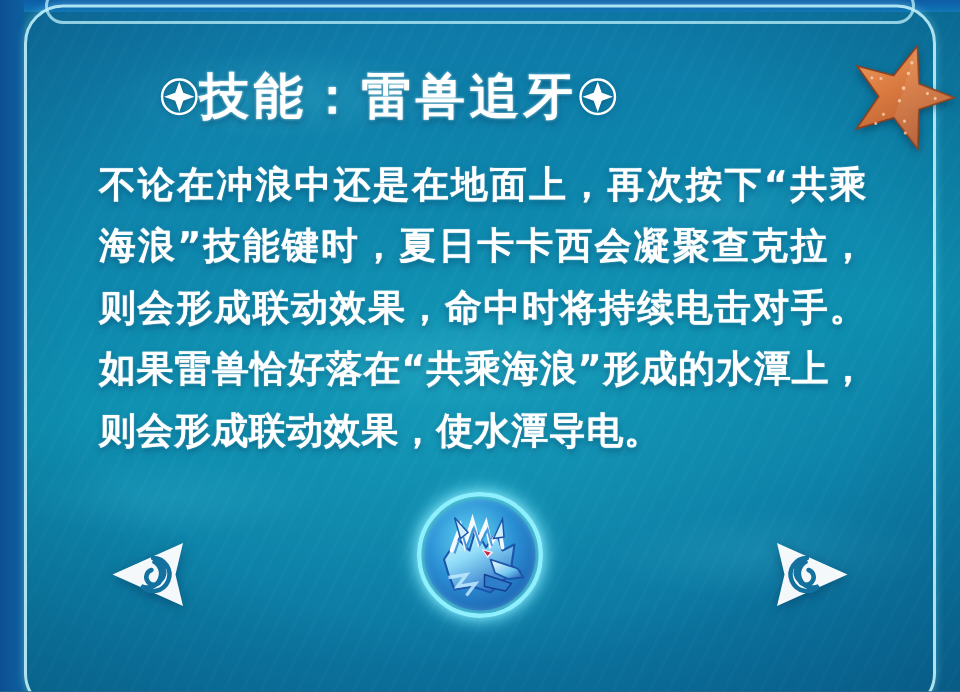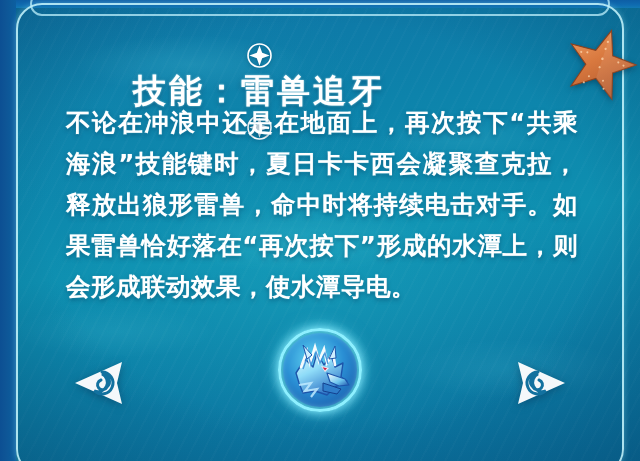--- a/index.html
+++ b/index.html
@@ -116,21 +116,20 @@
 
   
   .title-row {
     position: absolute;
     top: 42px;
     left: 0;
     width: 518px;
     display: flex;
     align-items: center;
     justify-content: center;
-    flex-direction: column;
   }
   .title-text {
     font-family: "DejaVu Sans", "Liberation Sans", sans-serif;
     font-size: 33px;
     font-weight: bold;
     color: #ffffff;
     letter-spacing: 3px;
     white-space: nowrap;
     text-shadow:
       0 0 2px rgba(190,245,255,0.85),
@@ -262,21 +261,21 @@
       <circle cx="20" cy="20" r="17" fill="none" stroke="#ffffff" stroke-width="2.4"></circle>
       <path d="M20 5 L24 16 L35 20 L24 24 L20 35 L16 24 L5 20 L16 16 Z" fill="#ffffff"></path>
     </svg>
     <div class="title-text">技能：雷兽追牙</div>
     <svg class="shuriken" viewBox="0 0 40 40">
       <circle cx="20" cy="20" r="17" fill="none" stroke="#ffffff" stroke-width="2.4"></circle>
       <path d="M20 5 L24 16 L35 20 L24 24 L20 35 L16 24 L5 20 L16 16 Z" fill="#ffffff"></path>
     </svg>
   </div>
 
-  <div class="body-text">不论在冲浪中还是在地面上，再次按下“共乘海浪”技能键时，夏日卡卡西会凝聚查克拉，释放出狼形雷兽，命中时将持续电击对手。如果雷兽恰好落在“再次按下”形成的水潭上，则会形成联动效果，使水潭导电。</div>
+  <div class="body-text">不论在冲浪中还是在地面上，再次按下“共乘海浪”技能键时，夏日卡卡西会凝聚查克拉，则会形成联动效果，命中时将持续电击对手。如果雷兽恰好落在“共乘海浪”形成的水潭上，则会形成联动效果，使水潭导电。</div>
 
   <div class="skill-icon-wrap">
     <div class="skill-glow-outer"></div>
     <div class="skill-disc">
       <svg width="74" height="74" viewBox="0 0 74 74">
         <defs>
           <linearGradient id="boltA" x1="0" y1="0" x2="0.6" y2="1">
             <stop offset="0%" stop-color="#eafcff"></stop>
             <stop offset="45%" stop-color="#8fdcf8"></stop>
             <stop offset="100%" stop-color="#2a6fc4"></stop>

